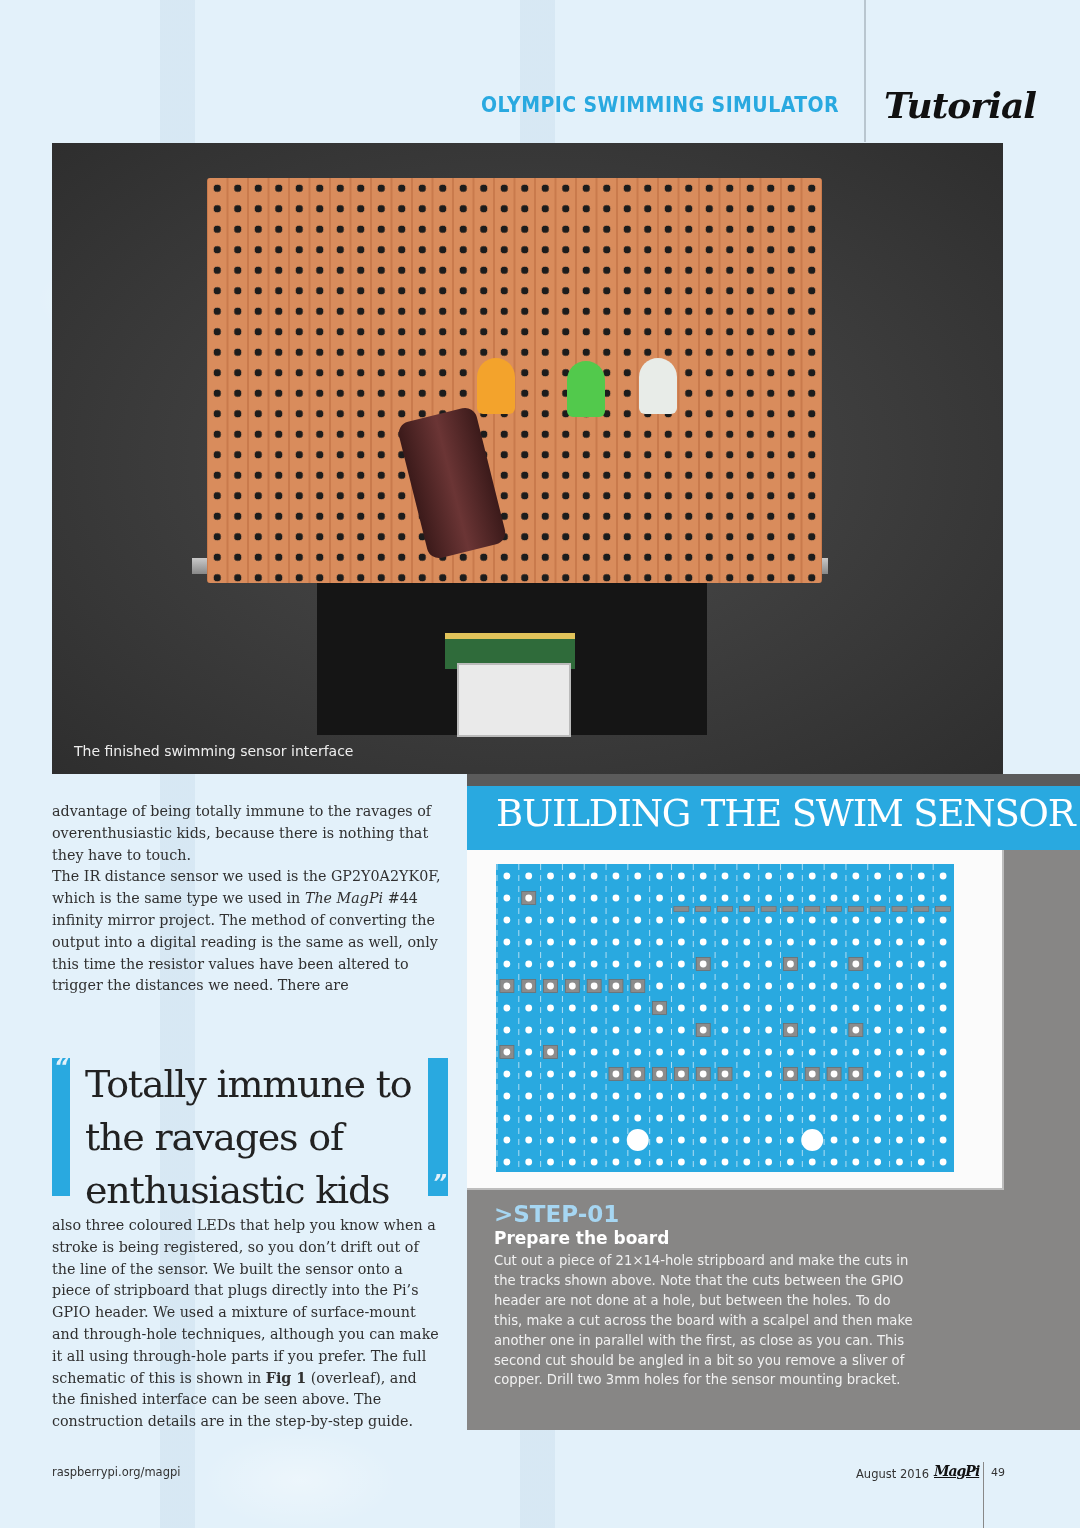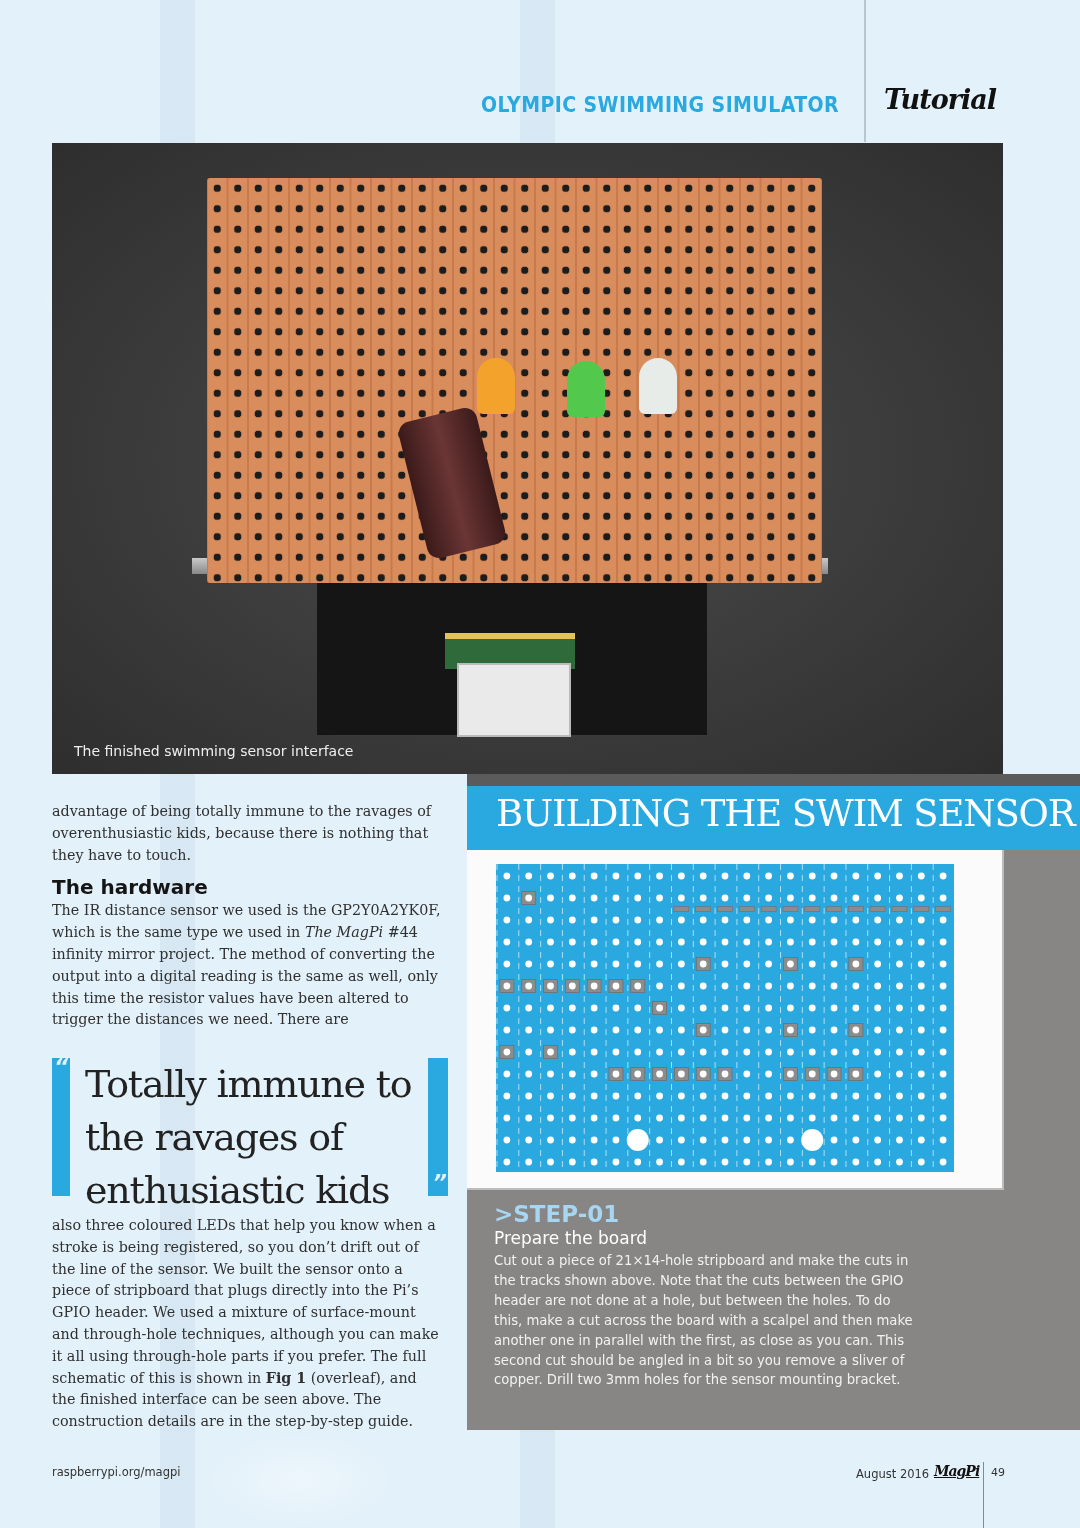--- a/index.html
+++ b/index.html
@@ -10,21 +10,21 @@
       radial-gradient(ellipse 120px 60px at 120px 300px, rgba(255,255,255,.35), transparent 70%),
       radial-gradient(ellipse 160px 80px at 900px 1300px, rgba(255,255,255,.35), transparent 70%),
       radial-gradient(ellipse 140px 70px at 300px 1480px, rgba(255,255,255,.35), transparent 70%),
       linear-gradient(90deg, transparent 160px, rgba(180,205,225,.25) 160px, rgba(180,205,225,.25) 195px, transparent 195px,
                      transparent 520px, rgba(180,205,225,.25) 520px, rgba(180,205,225,.25) 555px, transparent 555px);
   }
   .header-rule{position:absolute;left:864px;top:0;width:2px;height:142px;background:#b9c6cf;}
   .header-title{position:absolute;left:481px;top:92px;font-family:"DejaVu Sans",sans-serif;font-weight:bold;
     font-size:22px;letter-spacing:.5px;color:#29a9e0;transform:scaleX(.86);transform-origin:left;}
   .header-tag{position:absolute;left:884px;top:84px;font-family:"DejaVu Serif",serif;font-style:italic;font-weight:bold;
-    font-size:27px;color:#111;letter-spacing:-1px;}
+    font-size:36px;color:#111;letter-spacing:-1px;}
   .photo{position:absolute;left:52px;top:143px;width:951px;height:631px;
     background:radial-gradient(ellipse at 50% 50%, #4c4c4c, #2e2e2e);overflow:hidden;}
   .board{position:absolute;left:155px;top:35px;width:615px;height:405px;background:#d98c5c;
     background-image:radial-gradient(circle, #1c1c1c 3.5px, transparent 4px),
       repeating-linear-gradient(90deg,#c97a4c 0 1px,transparent 1px 20px);
     background-size:20.5px 20.5px,20.5px 100%;border-radius:3px;}
   .bracket{position:absolute;left:140px;top:415px;width:636px;height:16px;background:linear-gradient(#c9c9c9,#888);}
   .sensor-body{position:absolute;left:265px;top:432px;width:390px;height:160px;background:#151515;}
   .cap{position:absolute;left:360px;top:270px;width:80px;height:140px;background:linear-gradient(90deg,#3b1a1a,#6b3535,#3b1a1a);
     border-radius:12px;transform:rotate(-14deg);}
@@ -45,21 +45,21 @@
   .pull .q-open{left:2px;top:-4px;}
   .pull .q-close{right:1px;top:112px;}
   .pull .text{position:absolute;left:33px;top:0;font-family:"DejaVu Serif",serif;font-size:38px;line-height:53px;color:#222;letter-spacing:-1.2px;}
   .panel{position:absolute;left:467px;top:774px;width:613px;height:656px;background:#878685;}
   .panel-top{position:absolute;left:467px;top:774px;width:613px;height:12px;background:#5b5b5b;}
   .panel-head{position:absolute;left:467px;top:786px;width:613px;height:64px;background:#29a9e0;padding-left:36px;}
   .panel-head span{position:absolute;left:29px;top:6px;font-family:"DejaVu Serif",serif;font-size:37px;color:#fff;letter-spacing:-1.2px;}
   .diagram-frame{position:absolute;left:467px;top:850px;width:535px;height:338px;background:#fbfbfb;border-right:2px solid #bdbdbd;border-bottom:2px solid #bdbdbd;}
   .grid{position:absolute;left:496px;top:864px;width:458px;height:308px;background:#29a9e0;}
   .step-label{position:absolute;left:494px;top:1201px;font-family:"DejaVu Sans",sans-serif;font-weight:bold;font-size:23px;color:#a6d6f2;}
-  .step-title{position:absolute;left:494px;top:1228px;font-family:"DejaVu Sans",sans-serif;font-weight:normal;font-size:17px;color:#fff;}
+  .step-title{position:absolute;left:494px;top:1228px;font-family:"DejaVu Sans",sans-serif;font-weight:bold;font-size:17px;color:#fff;}
   .step-body{position:absolute;left:494px;top:1251px;width:420px;font-family:"DejaVu Sans",sans-serif;font-size:13.2px;line-height:19.9px;color:#f2f2f2;}
   .footer-left{position:absolute;left:52px;top:1465px;font-family:"DejaVu Sans",sans-serif;font-size:11.5px;color:#333;}
   .footer-date{position:absolute;left:856px;top:1467px;font-family:"DejaVu Sans",sans-serif;font-size:11.5px;color:#333;}
   .footer-logo{position:absolute;left:934px;top:1463px;font-family:"DejaVu Serif",serif;font-style:italic;font-weight:bold;font-size:14px;color:#111;letter-spacing:-1px;text-decoration:underline;}
   .footer-rule{position:absolute;left:983px;top:1462px;width:1px;height:66px;background:#888;}
   .footer-page{position:absolute;left:991px;top:1466px;font-family:"DejaVu Sans",sans-serif;font-size:11px;color:#333;}
 </style>
 </head>
 <body>
 
@@ -77,21 +77,20 @@
   <div class="led green"></div>
   <div class="led white"></div>
   <div class="cap"></div>
   <div class="pcb-small"></div>
   <div class="connector"></div>
   <div class="photo-caption">The finished swimming sensor interface</div>
 </div>
 
 <div class="col-left" style="top:801px;">
   <p>advantage of being totally immune to the ravages of overenthusiastic kids, because there is nothing that they have to touch.</p>
-  <h3 class="subhead" style="margin-top:8px;">The hardware</h3>
   <p><span>The IR distance sensor we used is the GP2Y0A2YK0F, which is the same type we used in </span><i>The MagPi</i><span> #44 infinity mirror project. The method of converting the output into a digital reading is the same as well, only this time the resistor values have been altered to trigger the distances we need. There are</span></p>
 </div>
 
 <div class="pull">
   <div class="bar-l"></div>
   <div class="q q-open">“</div>
   <div class="text">Totally immune to the ravages of enthusiastic kids</div>
   <div class="bar-r"></div>
   <div class="q q-close">”</div>
 </div>

